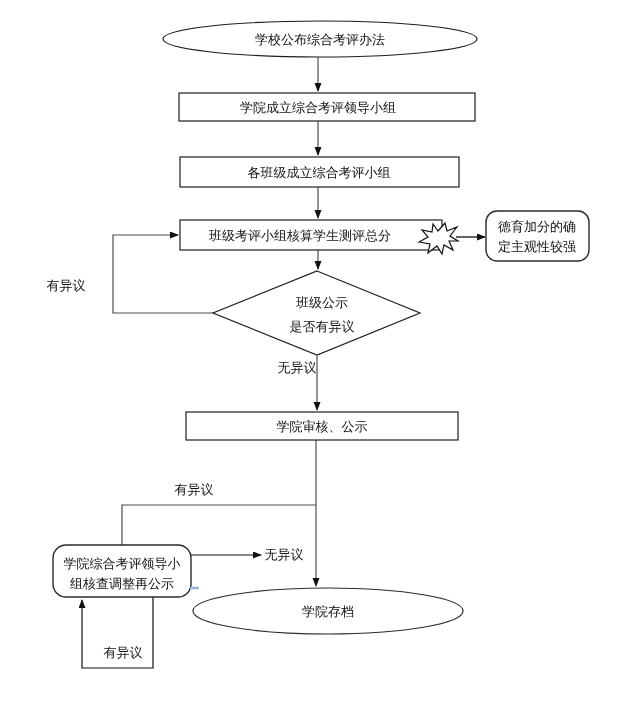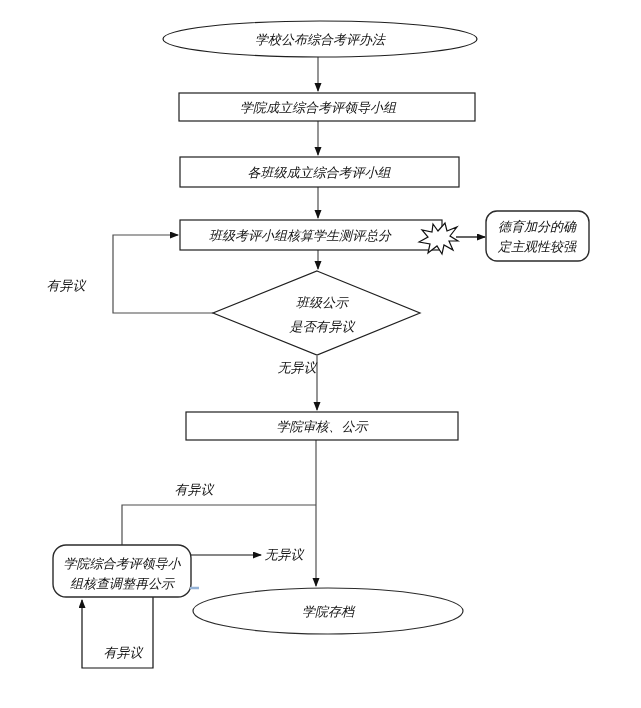--- a/index.html
+++ b/index.html
@@ -2,21 +2,20 @@
 <html><head>
 <meta charset="utf-8">
 <style>
   html,body{margin:0;padding:0;background:#ffffff;}
   .canvas{
     position:relative;
     width:641px;height:708px;
     background:#ffffff;
     font-family:"Liberation Sans", sans-serif;
     overflow:hidden;
-    font-style:italic;
   }
   svg{display:block;}
   text{
     font-family:"Liberation Sans","DejaVu Sans",sans-serif;
     font-size:13px;
     fill:#111111;
   }
 </style>
 </head>
 <body>

